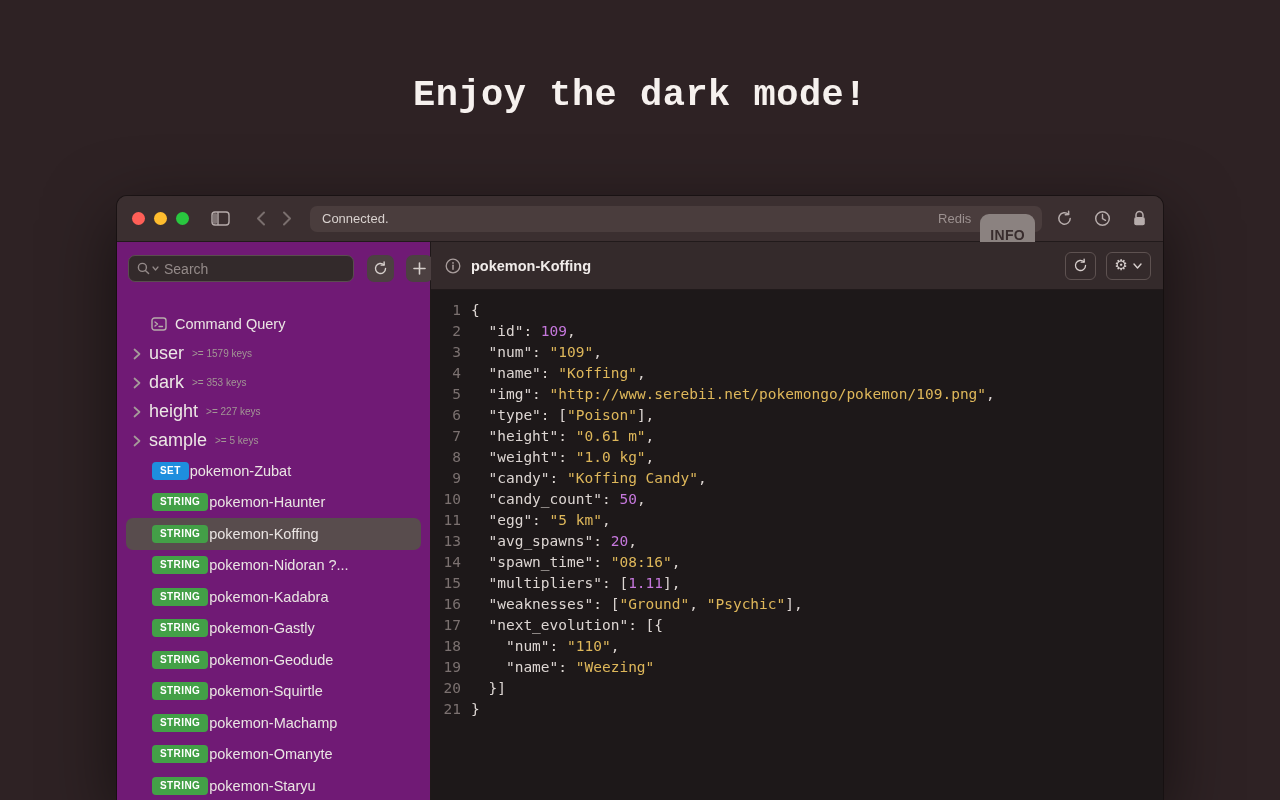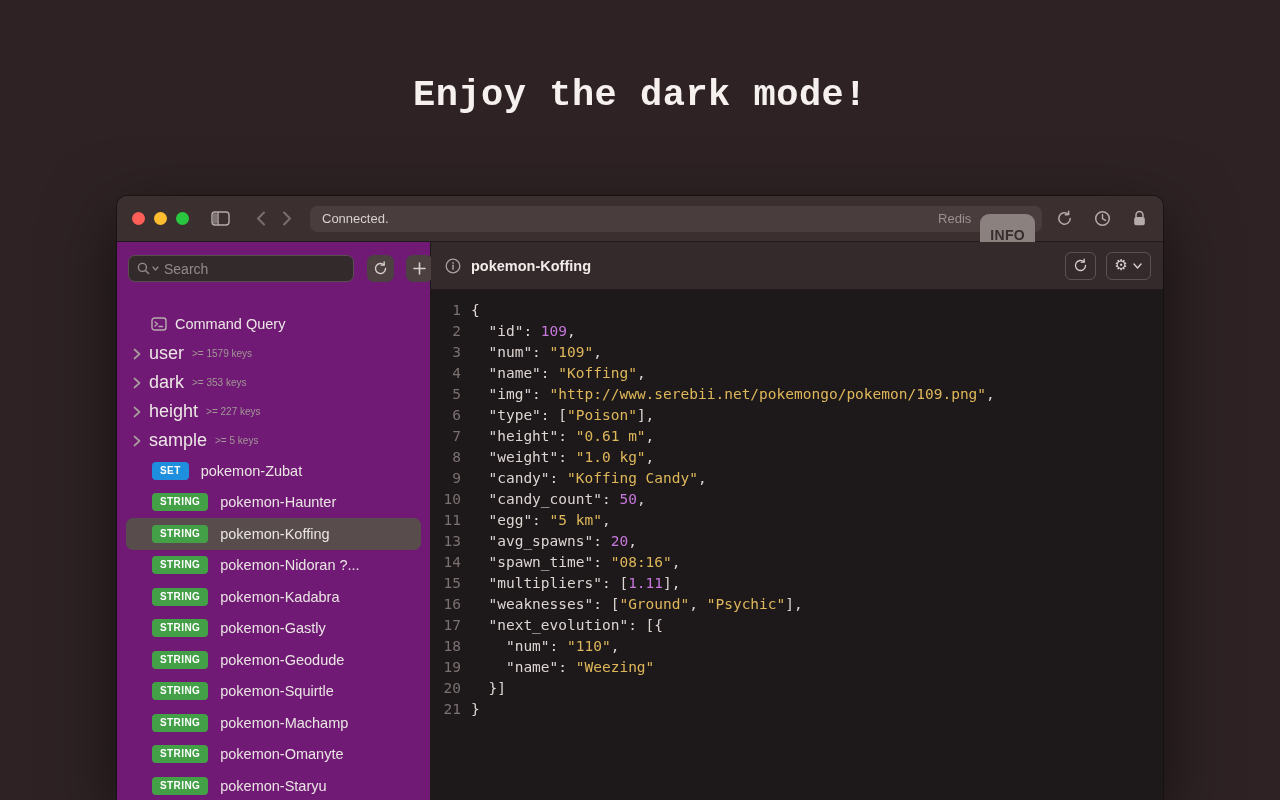--- a/index.html
+++ b/index.html
@@ -52,21 +52,21 @@
   .sq-btn { width:27px; height:27px; flex:0 0 auto; background:#4c4041; border:none; border-radius:7px;
     color:#d6cfcc; display:flex; align-items:center; justify-content:center; font-size:17px; }
   .sq-btn + .sq-btn { margin-left:-1px; }
 
   .tree { margin-top:27px; overflow:hidden; }
   .cq-row { height:30px; display:flex; align-items:center; padding-left:34px; gap:8px; color:#ebe6e4; font-size:14.5px; }
   .group-row { height:29px; display:flex; align-items:center; padding-left:16px; }
   .group-row .chev { width:16px; display:flex; align-items:center; color:#a69b9a; }
   .gname { color:#ece7e5; font-size:18px; font-weight:500; margin-right:8px; }
   .gcount { color:#a29795; font-size:10px; }
-  .key-row { height:31.5px; display:flex; align-items:center; margin:0 9px; padding-left:26px; border-radius:7px; gap:12px; }
+  .key-row { height:31.5px; display:flex; align-items:center; margin:0 9px; padding-left:26px; border-radius:7px; gap:1px; }
   .key-row.selected { background:#584c4d; }
   .key-badge { font-size:10px; font-weight:bold; color:#fff; letter-spacing:.4px;
     padding:4px 8px; border-radius:4px; line-height:1; }
   .key-label { color:#eae5e3; font-size:14.5px; white-space:nowrap; }
 
   
   .content { flex:1; min-width:0; background:#1d1819; display:flex; flex-direction:column; }
   .content-header { height:48px; flex:0 0 auto; background:#342a2b; border-bottom:1px solid #211a1b;
     display:flex; align-items:center; padding:0 12px 0 14px; gap:10px; }
   .content-title { color:#f0ebe9; font-size:14.5px; font-weight:bold; }

